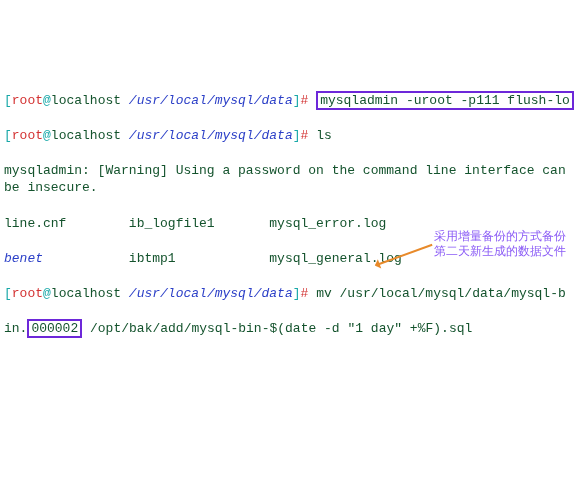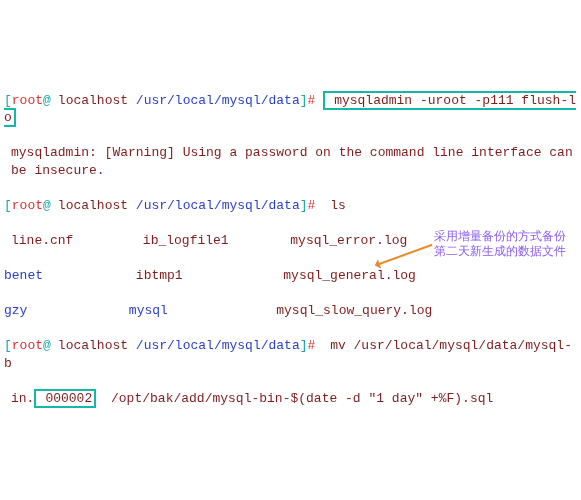--- a/index.html
+++ b/index.html
@@ -8,24 +8,24 @@
     font-family: "Courier New", monospace;
     font-size: 13px;
     line-height: 1.35;
     background: #fff;
     color: #000;
     white-space: pre-wrap;
     word-break: break-all;
     width: 573px;
   }
   .r { color: #d33232; margin-top: 43px; }
-  .b { color: #2b3fc7; }
+  .b { color: #2b3fc7; font-style: italic; }
   .c { color: #18a8a8; }
-  .k { color: #7f1d1d; padding-left: 7px; }
-  .boxr { border: 2px solid #14b8a6; padding: 0 2px; }
+  .k { color: #14532d; }
+  .boxr { border: 2px solid #6d28d9; padding: 0 2px; }
   .line { display: block; }
   .annot {
     position: absolute;
     color: #8b5cf6;
     font-family: sans-serif;
     font-size: 12px;
     width: 140px;
     line-height: 1.2;
   }
   .arrow {
@@ -44,25 +44,24 @@
   }
   .wrap { position: relative; }
 </style>
 </head>
 <body>
 
 
 
 <div class="wrap">
 <span class="line"><span class="c">[</span><span class="r">root</span><span class="c">@</span><span class="k">localhost</span><span class="b"> /usr/local/mysql/data</span><span class="c">]</span><span class="r">#</span> <span class="boxr"><span class="k">mysqladmin -uroot -p111 flush-lo</span></span></span>
+<span class="line"><span class="c">[</span><span class="r">root</span><span class="c">@</span><span class="k">localhost</span><span class="b"> /usr/local/mysql/data</span><span class="c">]</span><span class="r">#</span><span class="k"> ls</span></span>
 <span class="line k">mysqladmin: [Warning] Using a password on the command line interface can be insecure.</span>
-<span class="line"><span class="c">[</span><span class="r">root</span><span class="c">@</span><span class="k">localhost</span><span class="b"> /usr/local/mysql/data</span><span class="c">]</span><span class="r">#</span><span class="k"> ls</span></span>
 <span class="line"><span class="k">line.cnf</span>        <span class="k">ib_logfile1</span>       <span class="k">mysql_error.log</span></span>
 <span class="line"><span class="b">benet</span>           <span class="k">ibtmp1</span>            <span class="k">mysql_general.log</span></span>
-<span class="line"><span class="b">gzy</span>             <span class="b">mysql</span>             <span class="k">mysql_slow_query.log</span></span>
 <span class="line"><span class="c">[</span><span class="r">root</span><span class="c">@</span><span class="k">localhost</span><span class="b"> /usr/local/mysql/data</span><span class="c">]</span><span class="r">#</span><span class="k"> mv /usr/local/mysql/data/mysql-b</span></span>
 <span class="line"><span class="k">in.</span><span class="boxr"><span class="k">000002</span></span><span class="k"> /opt/bak/add/mysql-bin-$(date -d "1 day" +%F).sql</span></span>
 
 
 
 
 
 
 
 

